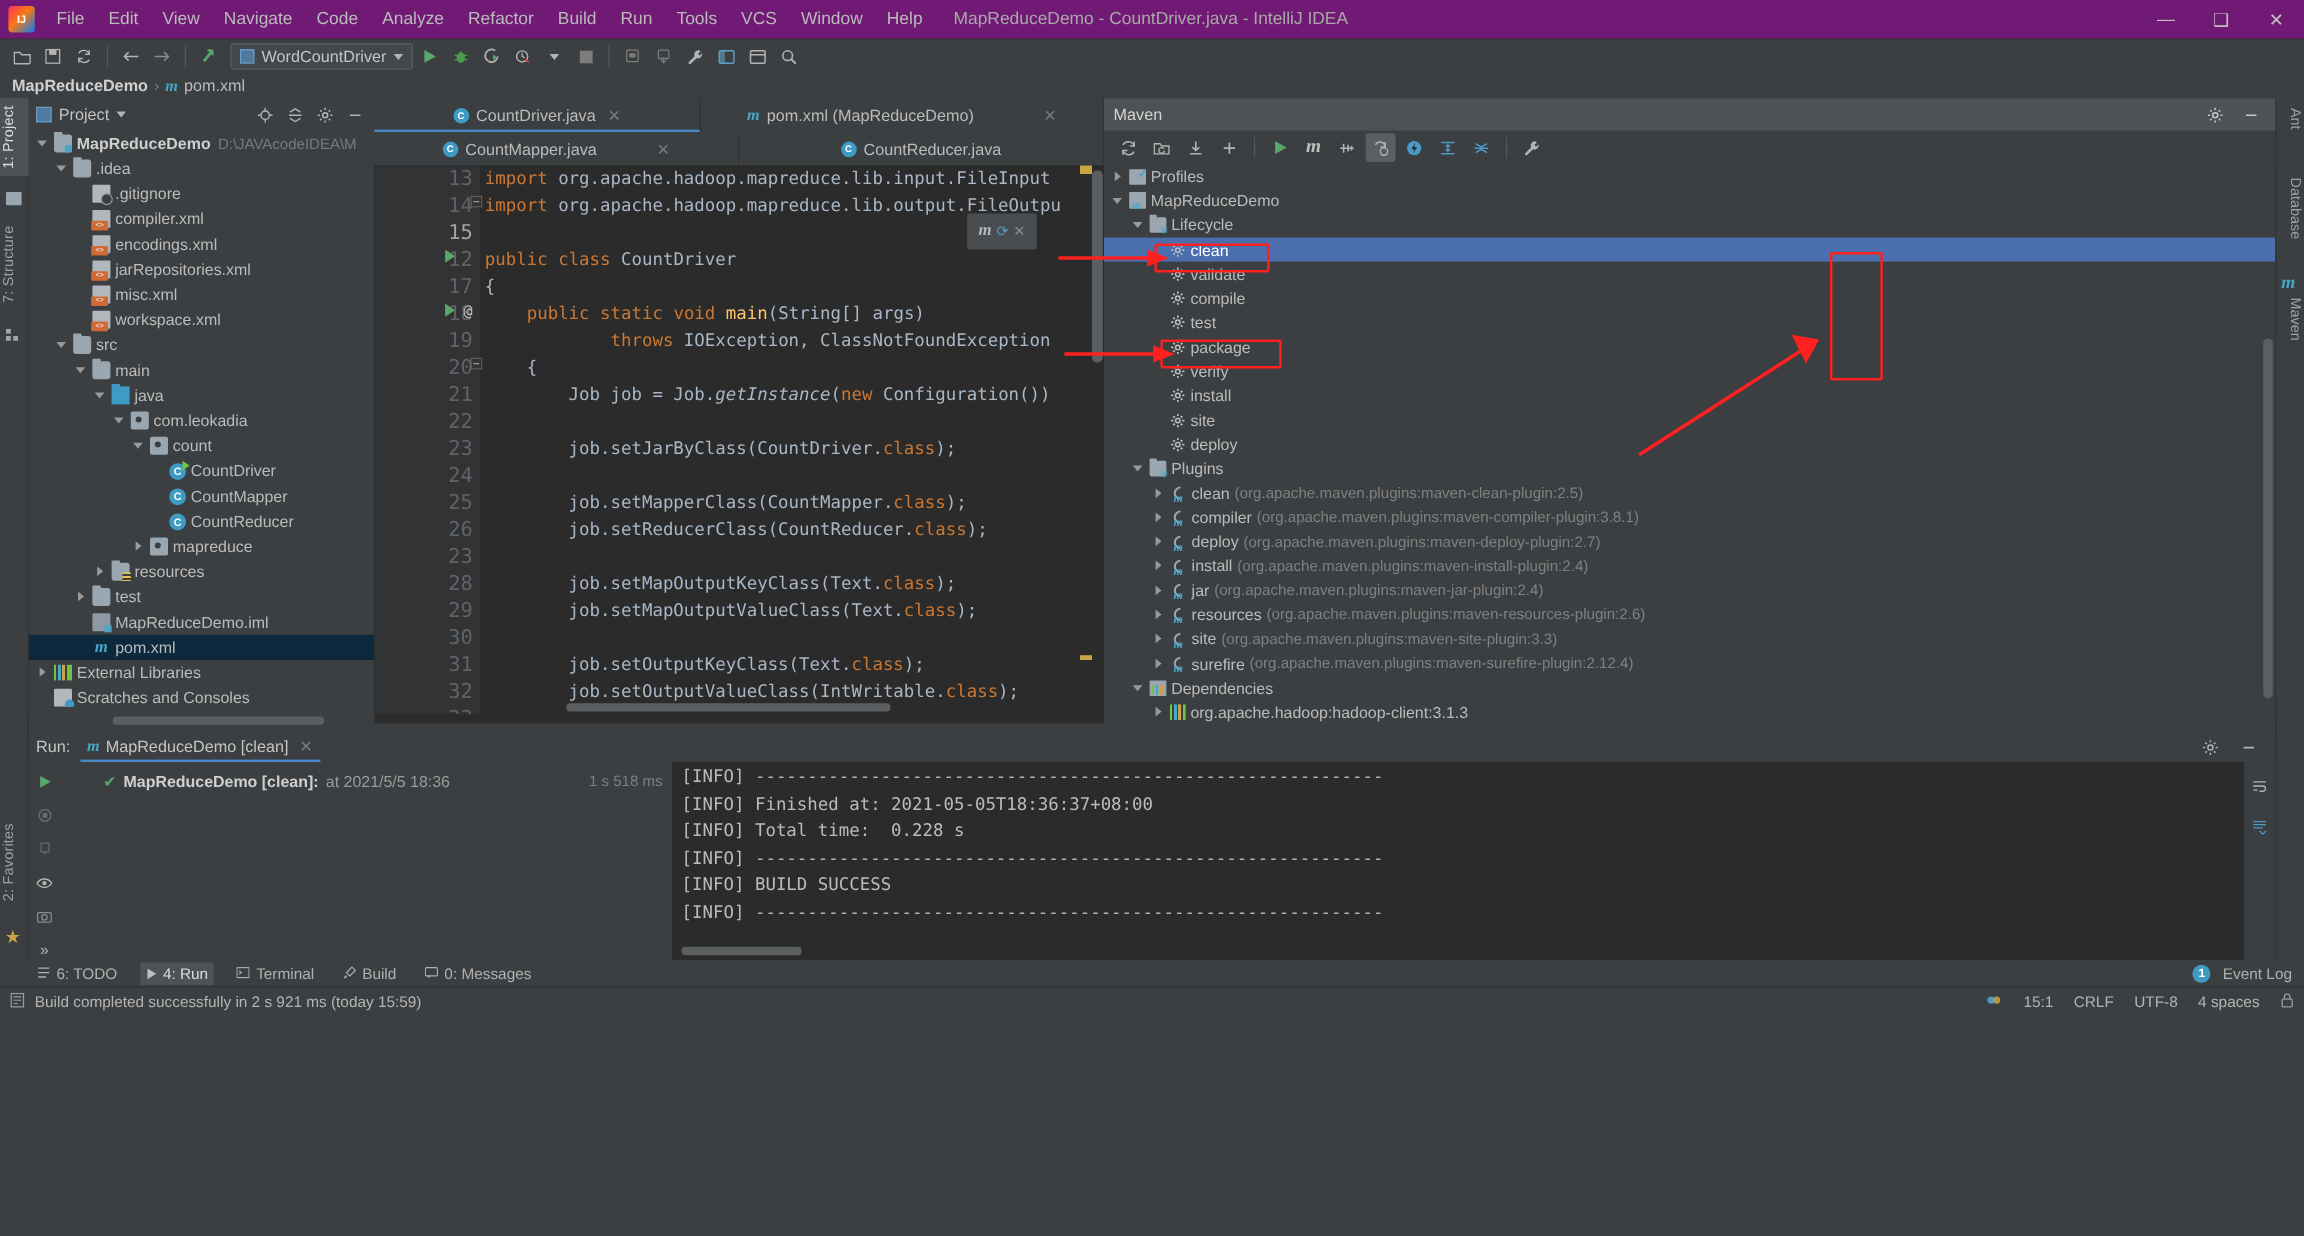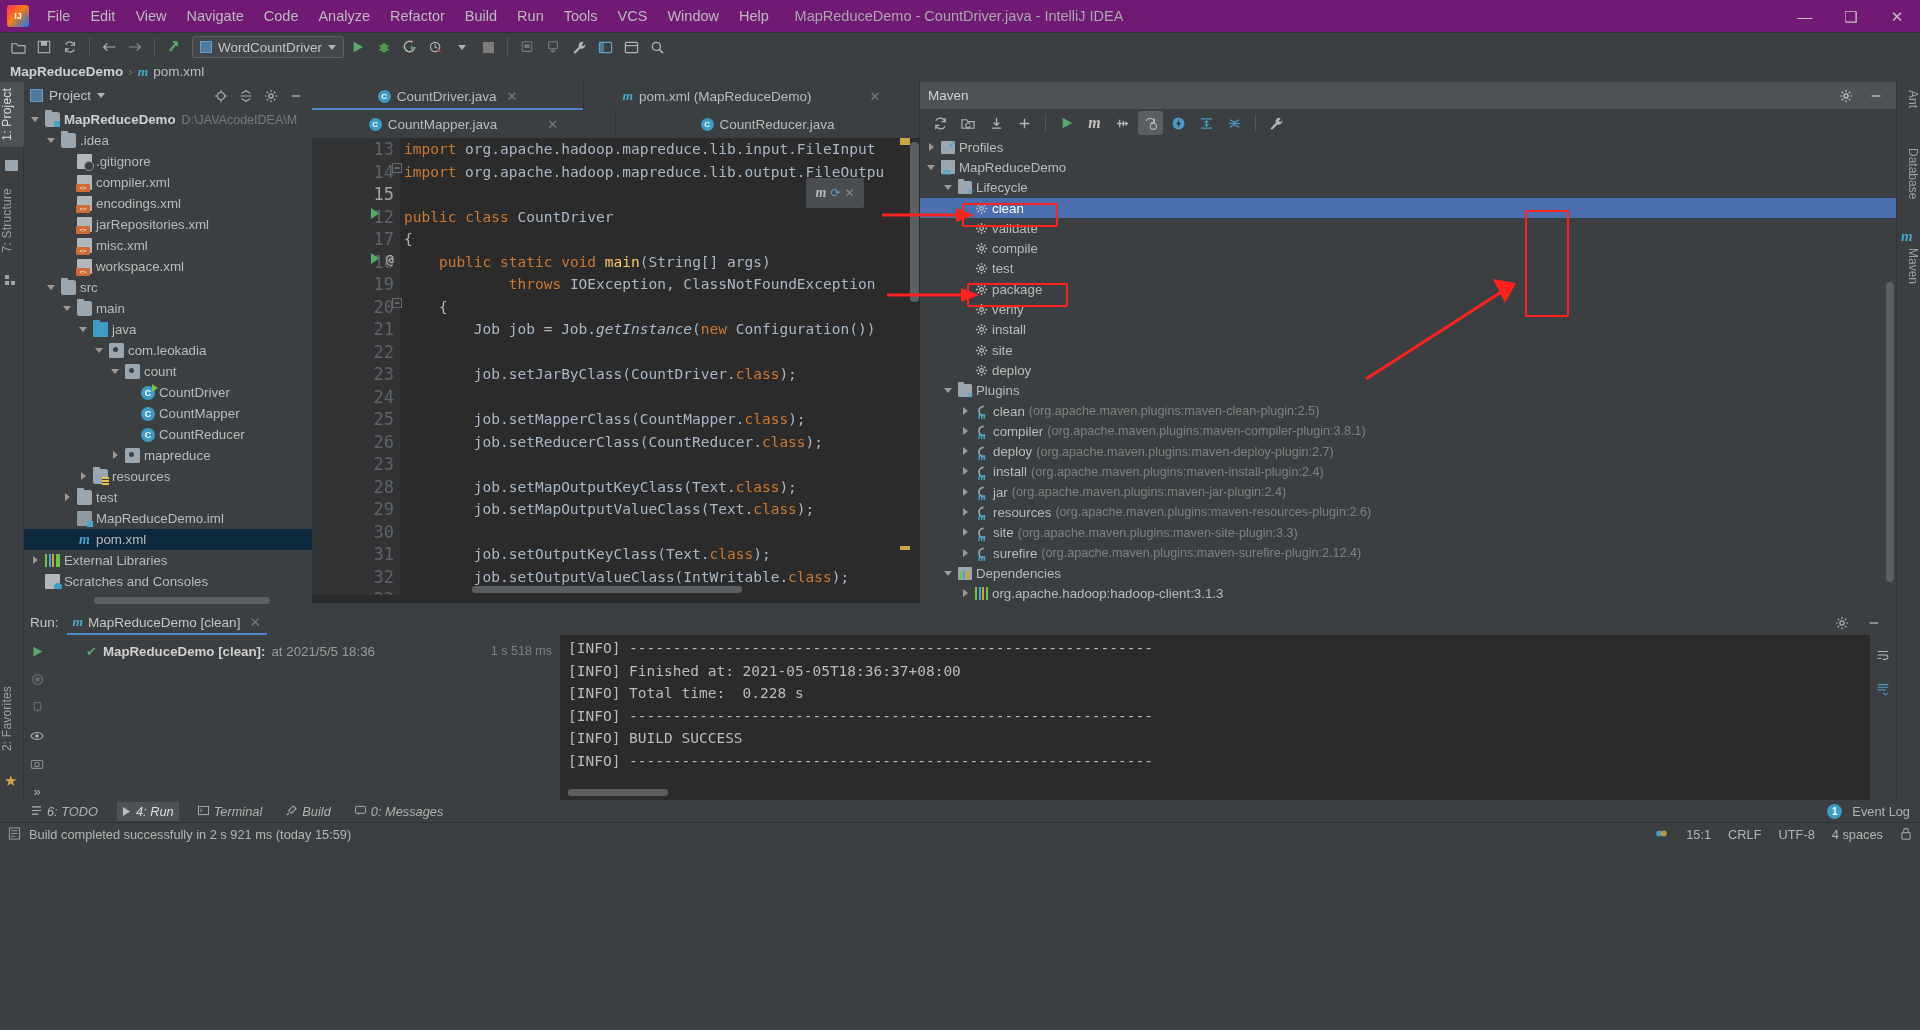--- a/index.html
+++ b/index.html
@@ -204,21 +204,21 @@
   .chk{color:#59a869;font-size:13px;}
   .console{flex:1;background:#2b2b2b;font-family:"DejaVu Sans Mono",monospace;font-size:14.5px;
            color:#bbbbbb;padding:2px 0 0 8px;overflow:hidden;position:relative;}
   .console .line{height:22.5px;line-height:22.5px;white-space:pre;}
   .console-scroll{position:absolute;left:8px;bottom:4px;width:100px;height:7px;background:#5c5f61;border-radius:3px;}
   .runright{width:26px;background:#3c3f41;display:flex;flex-direction:column;align-items:center;gap:10px;padding-top:8px;}
 
   
   .bottomtabs{position:absolute;left:0;top:800px;width:1920px;height:22px;background:#3c3f41;
     display:flex;align-items:center;padding-left:26px;gap:14px;font-size:12.8px;color:#b0b0b0;}
-  .bt{display:flex;align-items:center;gap:5px;padding:2px 5px;font-style:italic;}
+  .bt{display:flex;align-items:center;gap:5px;padding:2px 5px;}
   .bt.active{background:#4e5254;color:#ddd;}
   .bt-right{margin-left:auto;display:flex;align-items:center;gap:10px;padding-right:10px;}
   .evt-badge{width:15px;height:15px;border-radius:50%;background:#3f9bc4;color:#fff;font-size:10px;
     display:flex;align-items:center;justify-content:center;font-weight:bold;}
 
   
   .statusbar{position:absolute;left:0;top:822px;width:1920px;height:24px;background:#3c3f41;
     display:flex;align-items:center;padding:0 8px;font-size:12.8px;color:#b4b4b4;gap:8px;
     border-top:1px solid #323232;}
   .sb-right{margin-left:auto;display:flex;align-items:center;gap:17px;}

